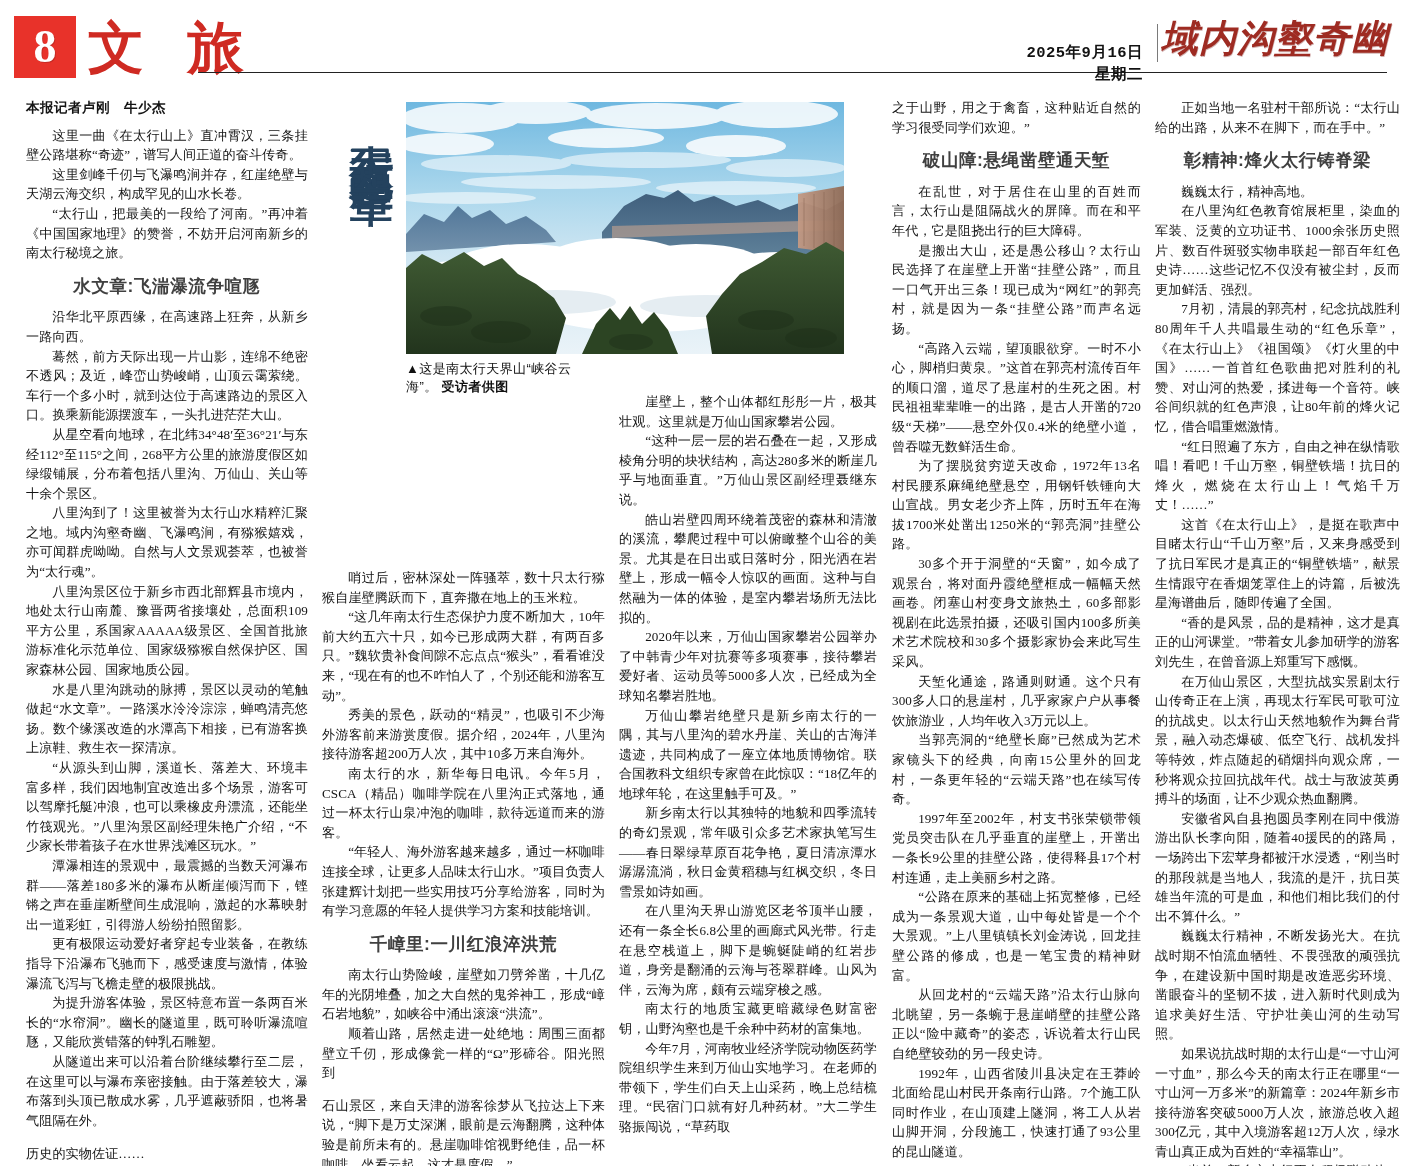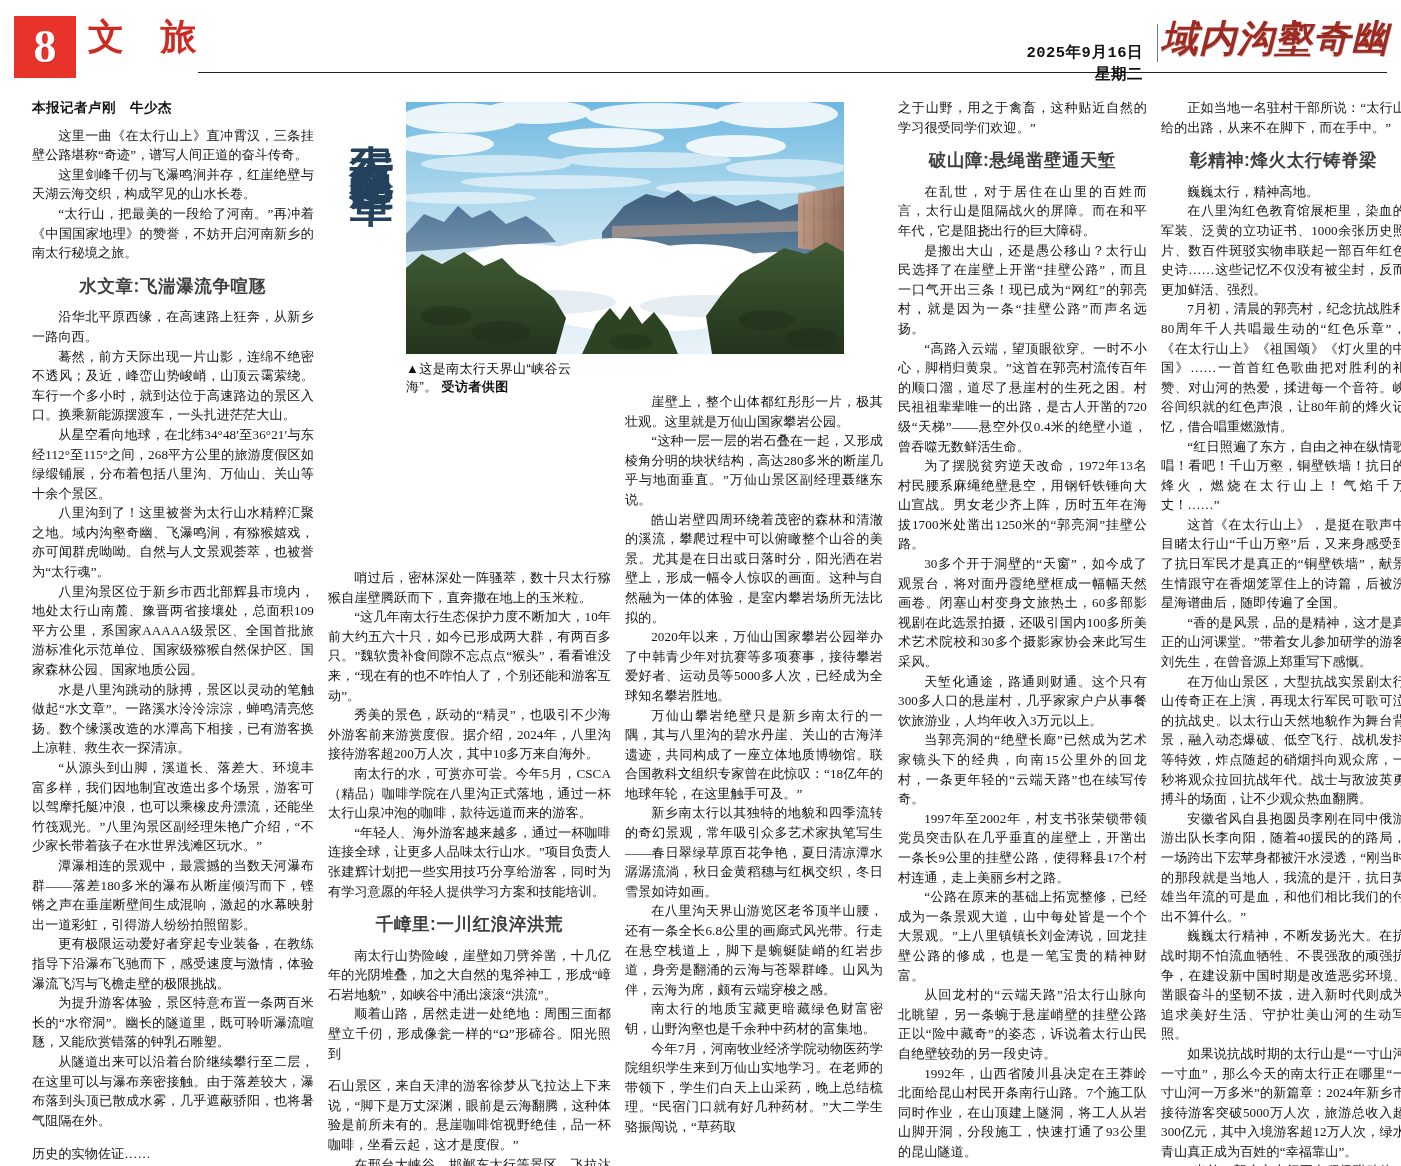--- a/index.html
+++ b/index.html
@@ -43,21 +43,21 @@
     letter-spacing: 0;
     text-shadow: 1px 1px 0 rgba(0,0,0,0.15);
   }
   .section-name {
     position: absolute;
     left: 88px;
     top: 17px;
     color: #cf2a22;
     font-family: "DejaVu Serif", serif;
     font-weight: bold;
-    font-size: 36px;
+    font-size: 56px;
     letter-spacing: 12px;
     line-height: 1.1;
     white-space: nowrap;
   }
   .header-rule {
     position: absolute;
     left: 198px;
     top: 72px;
     width: 1189px;
     height: 0;
@@ -96,21 +96,21 @@
     line-height: 1.2;
     white-space: nowrap;
     font-style: italic;
     text-shadow: 0.5px 0.5px 0 rgba(120,30,25,0.35);
   }
 
   
   .columns {
     position: absolute;
     top: 98px;
-    left: 18px;
+    left: 12px;
     width: 1118px;
     height: 1068px;
   }
   .col {
     position: absolute;
     top: 0;
     font-size: 13.1px;
     line-height: 19.6px;
     text-align: justify;
     text-justify: inter-character;
@@ -344,21 +344,21 @@
     <p class="noindent" style="margin-top:14px;">历史的实物佐证……</p>
     <p>这座山脉更是被深深烙下红色印记。无数先辈用热血与坚守，凝聚成“不怕牺牲、不畏艰险，百折不挠、艰苦奋斗，万众一心、敢于胜利，英勇奋斗、无私奉献”的太行精神，成为永不褪色的丰碑。</p>
 
   </div>
 
   <div class="col" id="col2">
     <div class="spacer-title"></div>
     <p>哨过后，密林深处一阵骚萃，数十只太行猕猴自崖壁腾跃而下，直奔撒在地上的玉米粒。</p>
     <p>“这几年南太行生态保护力度不断加大，10年前大约五六十只，如今已形成两大群，有两百多只。”魏软贵补食间隙不忘点点“猴头”，看看谁没来，“现在有的也不咋怕人了，个别还能和游客互动”。</p>
     <p>秀美的景色，跃动的“精灵”，也吸引不少海外游客前来游赏度假。据介绍，2024年，八里沟接待游客超200万人次，其中10多万来自海外。</p>
-    <p>南太行的水，可赏亦可尝。今年5月，CSCA（精品）咖啡学院在八里沟正式落地，通过一杯太行山泉冲泡的咖啡，款待远道而来的游客。</p>
+    <p>南太行的水，新华每日电讯。今年5月，CSCA（精品）咖啡学院在八里沟正式落地，通过一杯太行山泉冲泡的咖啡，款待远道而来的游客。</p>
     <p>“年轻人、海外游客越来越多，通过一杯咖啡连接全球，让更多人品味太行山水。”项目负责人张建辉计划把一些实用技巧分享给游客，同时为有学习意愿的年轻人提供学习方案和技能培训。</p>
     <div class="subhead">千嶂里:一川红浪淬洪荒</div>
     <p>南太行山势险峻，崖壁如刀劈斧凿，十几亿年的光阴堆叠，加之大自然的鬼斧神工，形成“嶂石岩地貌”，如峡谷中涌出滚滚“洪流”。</p>
     <p>顺着山路，居然走进一处绝地：周围三面都壁立千仞，形成像瓮一样的“Ω”形碲谷。阳光照到</p>
     <p class="noindent" style="margin-top:13px;">石山景区，来自天津的游客徐梦从飞拉达上下来说，“脚下是万丈深渊，眼前是云海翻腾，这种体验是前所未有的。悬崖咖啡馆视野绝佳，品一杯咖啡，坐看云起，这才是度假。”</p>
     <p>在邢台大峡谷、邯郸东太行等景区，飞拉达攀岩、高空滑索等运动项目，也让游客的尖叫声在山谷间回荡。太行山的崇山峻岭，已成为国内外户外运动爱好者的“天堂”。</p>
 
   </div>
 
   <div class="col" id="col3">

